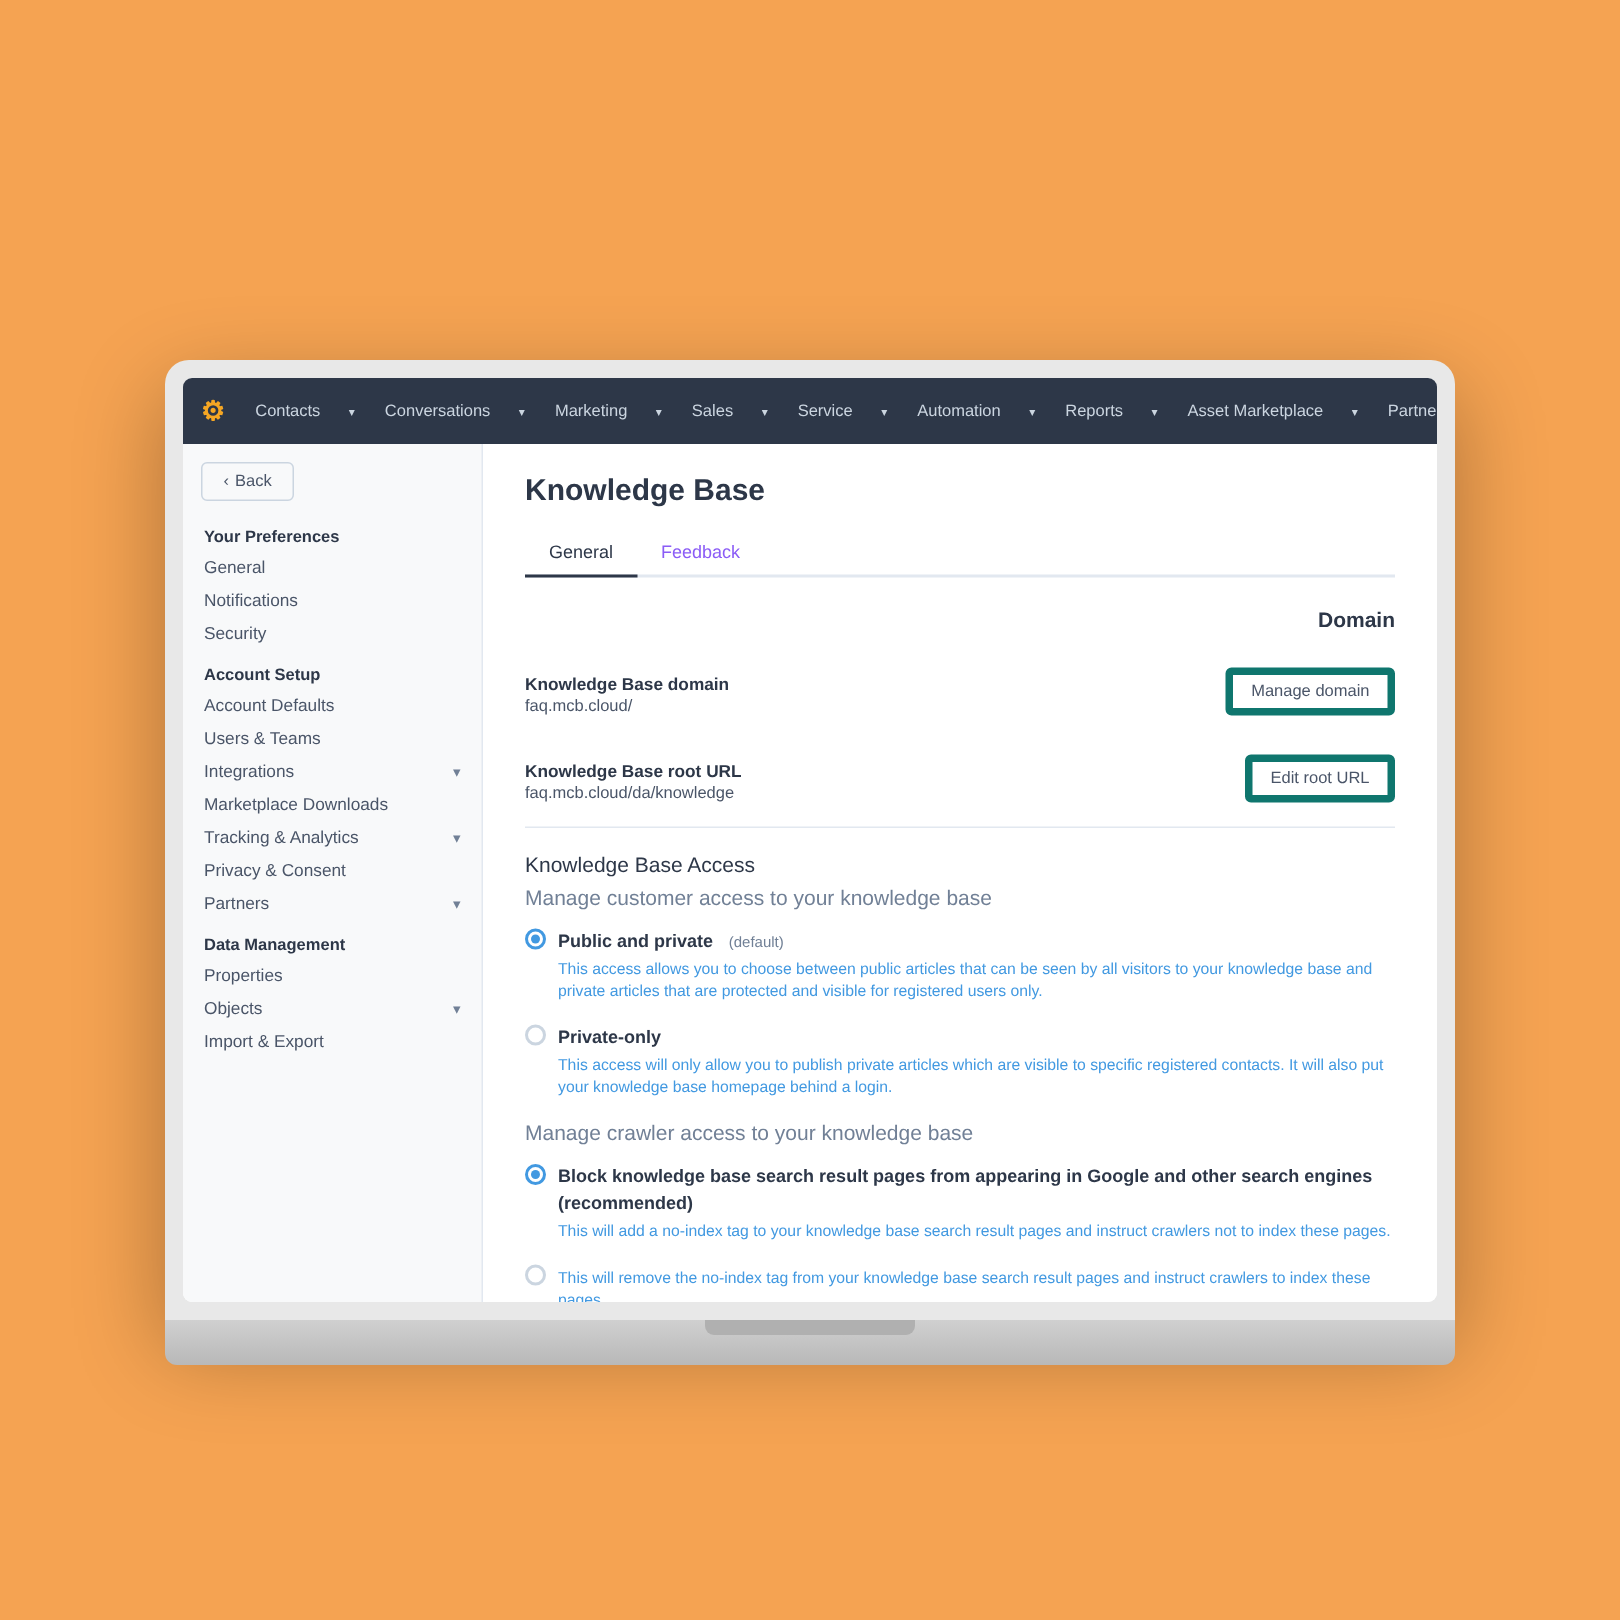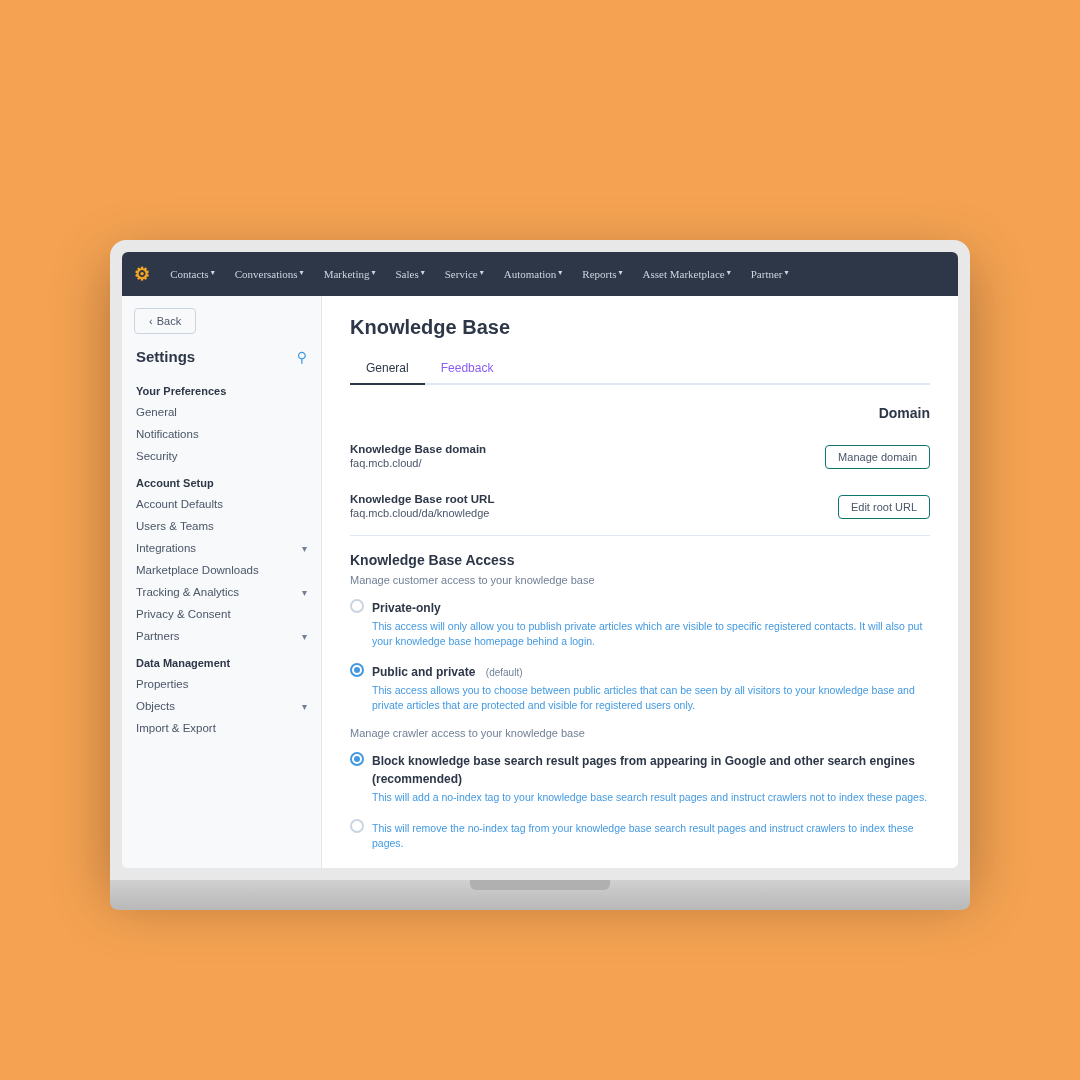--- a/index.html
+++ b/index.html
@@ -66,23 +66,22 @@
       margin-right: 8px;
       font-weight: bold;
     }
     .nav-item {
       color: #cbd5e0;
       font-size: 11px;
       padding: 4px 8px;
       cursor: pointer;
       white-space: nowrap;
       display: flex;
-      align-items: flex-start;
-      gap: 2px;
-      font-family: Liberation Serif, serif;
+      align-items: center;
+      gap: 19px;
     }
     .nav-chevron { font-size: 8px; }
 
     
     .main-content {
       display: flex;
       flex: 1;
       overflow: hidden;
     }
 
@@ -199,43 +198,43 @@
     .field-row {
       display: flex;
       align-items: flex-end;
       justify-content: space-between;
       margin-bottom: 12px;
     }
     .field-col { flex: 1; }
     .btn-outline {
       font-size: 11px;
       padding: 5px 12px;
-      border: 1px solid #0f766e;
+      border: 5px solid #0f766e;
       background: #fff;
       border-radius: 4px;
       cursor: pointer;
       color: #4a5568;
       white-space: nowrap;
       margin-top: 14px;
     }
 
     .divider {
       border: none;
       border-top: 1px solid #e2e8f0;
       margin: 16px 0;
     }
 
     .access-section-title {
       font-size: 14px;
-      font-weight: 700;
+      font-weight: 400;
       color: #2d3748;
       margin-bottom: 6px;
     }
     .access-subtitle {
-      font-size: 11px;
+      font-size: 14px;
       color: #718096;
       margin-bottom: 12px;
     }
 
     
     .radio-option {
       display: flex;
       align-items: flex-start;
       gap: 8px;
       margin-bottom: 14px;
@@ -326,24 +325,20 @@
         </div>
       </div>
 
       <div class="main-content">
 
         <div class="sidebar">
           <div class="back-btn">
             <span>‹</span>
             <span>Back</span>
           </div>
-          <div class="sidebar-header">
-            <span class="sidebar-title">Settings</span>
-            <span class="search-icon-btn">⚲</span>
-          </div>
 
           <div class="sidebar-section-label">Your Preferences</div>
           <div class="sidebar-item">
             <span>General</span>
           </div>
           <div class="sidebar-item">
             <span>Notifications</span>
           </div>
           <div class="sidebar-item">
             <span>Security</span>
@@ -411,42 +406,42 @@
               <div class="field-label">Knowledge Base root URL</div>
               <div class="field-value">faq.mcb.cloud/da/knowledge</div>
             </div>
             <button class="btn-outline">Edit root URL</button>
           </div>
 
           <hr class="divider">
 
           <div class="access-section-title">Knowledge Base Access</div>
           <div class="access-subtitle">Manage customer access to your knowledge base</div>
-
-          <div class="radio-option">
-            <div class="radio-circle"></div>
-            <div>
-              <div>
-                <span class="radio-label">Private-only</span>
-              </div>
-              <div class="radio-desc">This access will only allow you to publish private articles which are visible to specific registered contacts. It will also put your knowledge base homepage behind a login.</div>
-            </div>
-          </div>
 
           <div class="radio-option">
             <div class="radio-circle selected"></div>
             <div>
               <div>
                 <span class="radio-label">Public and private</span>
                 <span class="radio-badge">(default)</span>
               </div>
               <div class="radio-desc">This access allows you to choose between public articles that can be seen by all visitors to your knowledge base and private articles that are protected and visible for registered users only.</div>
             </div>
           </div>
 
+          <div class="radio-option">
+            <div class="radio-circle"></div>
+            <div>
+              <div>
+                <span class="radio-label">Private-only</span>
+              </div>
+              <div class="radio-desc">This access will only allow you to publish private articles which are visible to specific registered contacts. It will also put your knowledge base homepage behind a login.</div>
+            </div>
+          </div>
+
           <div class="access-subtitle" style="margin-top:8px;">Manage crawler access to your knowledge base</div>
 
           <div class="radio-option">
             <div class="radio-circle selected"></div>
             <div>
               <span class="radio-label">Block knowledge base search result pages from appearing in Google and other search engines (recommended)</span>
               <div class="radio-desc">This will add a no-index tag to your knowledge base search result pages and instruct crawlers not to index these pages.</div>
             </div>
           </div>
 

